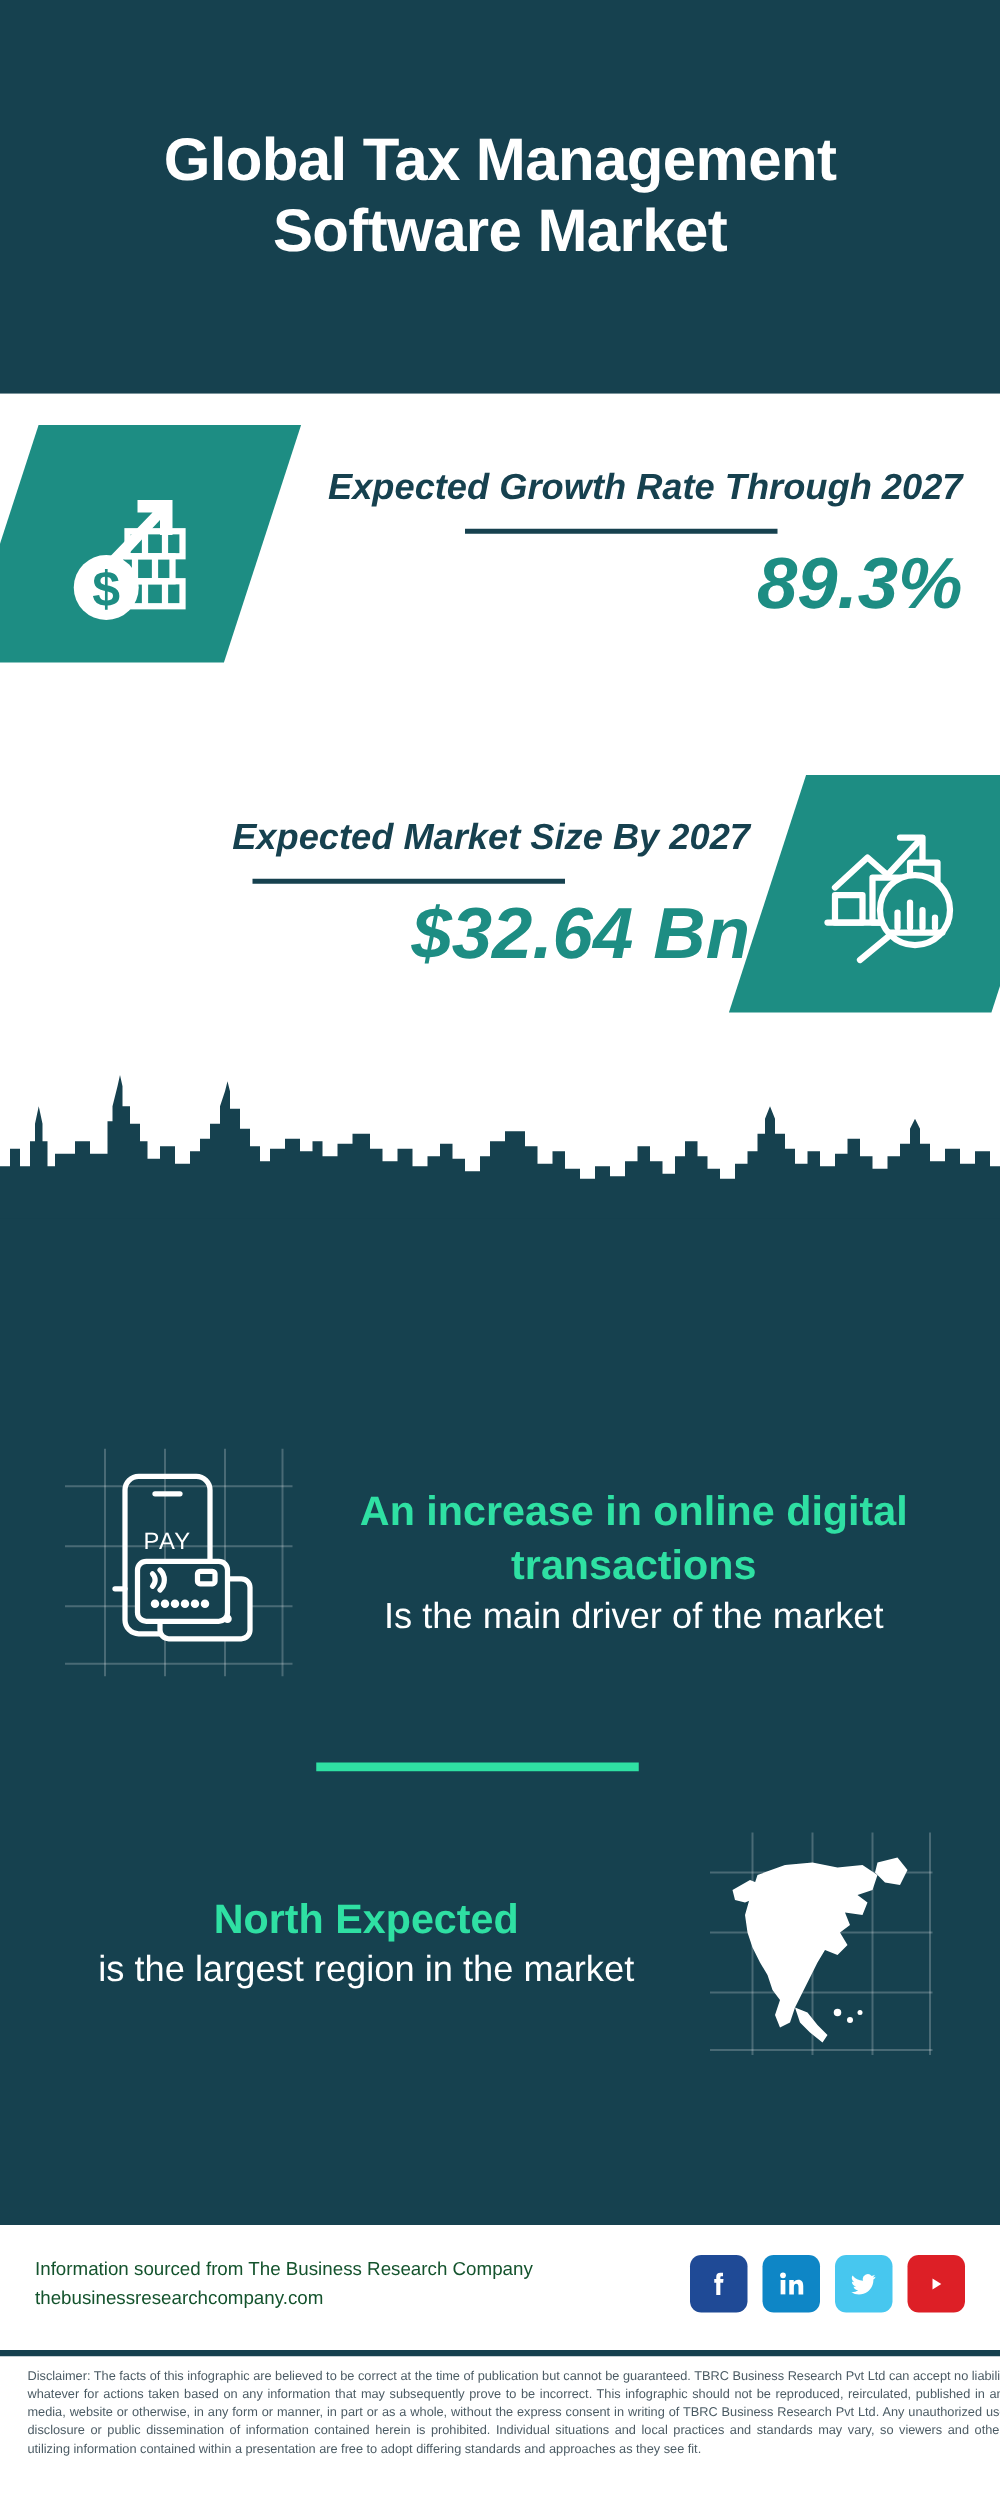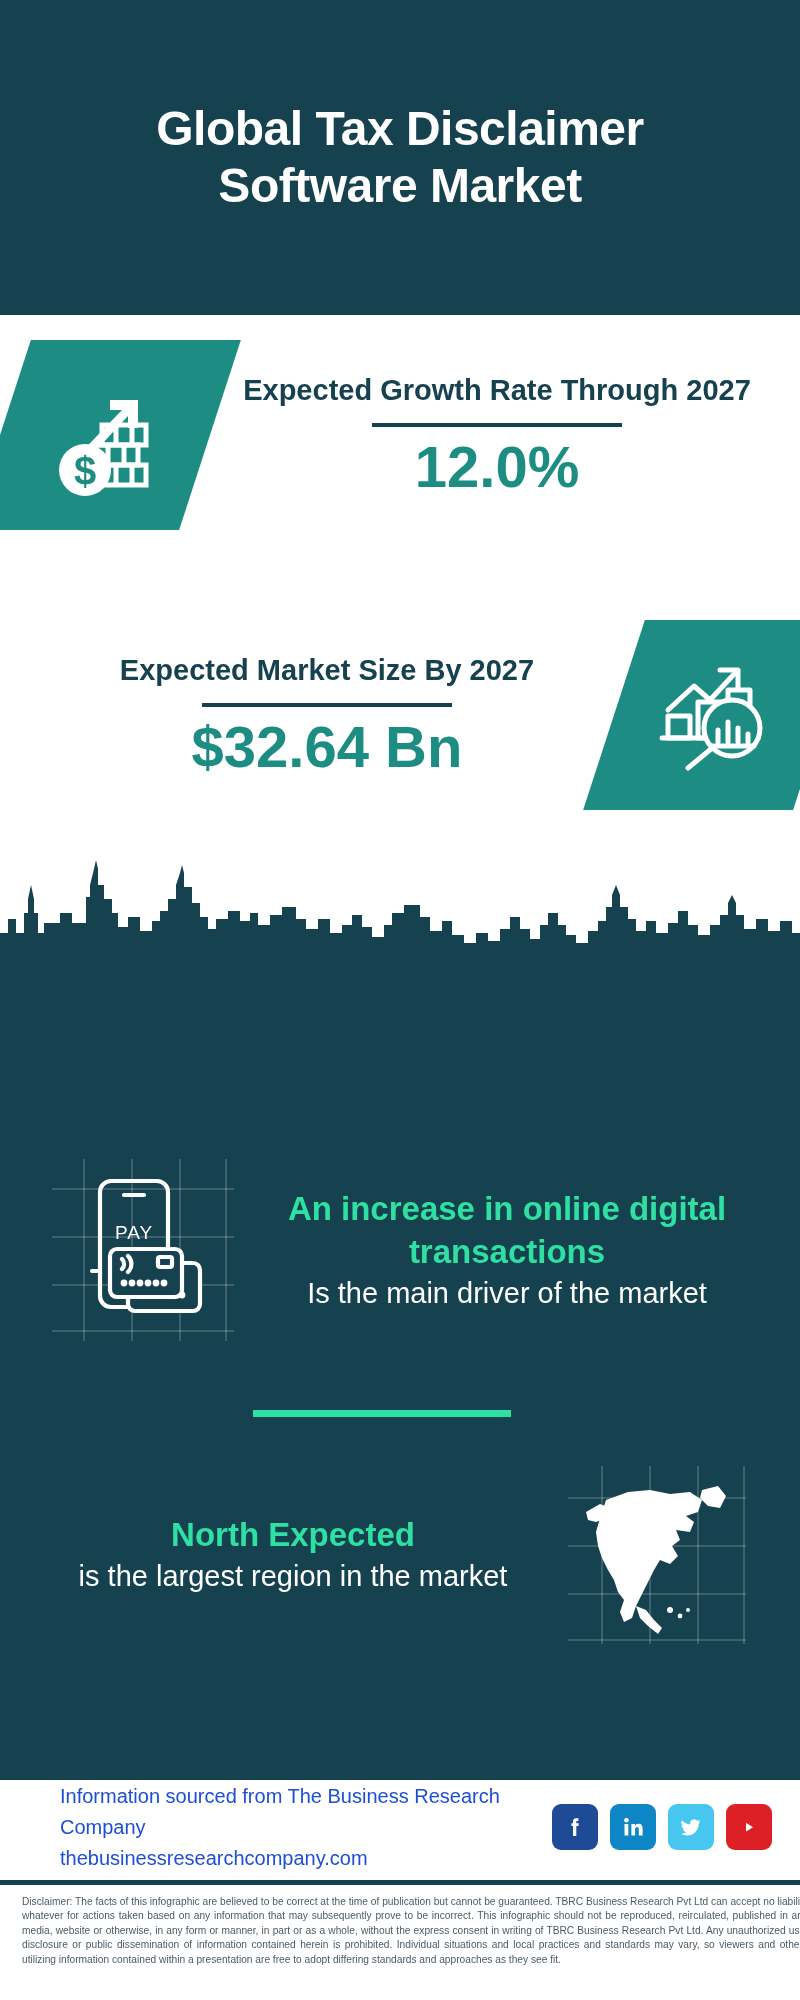--- a/index.html
+++ b/index.html
@@ -38,21 +38,21 @@
 
   .para{
     width:210px;height:190px;
     background:#1d8d83;
     transform:skewX(-18deg);
     display:flex;align-items:center;justify-content:center;
     flex:0 0 auto;
   }
   .para > svg{transform:skewX(18deg);}
 
-  .stat-text{flex:1 1 auto;text-align:center;}
+  .stat-text{flex:1 1 auto;text-align:right;font-style:italic;}
   .stat-label{
     color:#16414f;
     font-size:29px;
     font-weight:bold;
     line-height:1.28;
     font-stretch:condensed;
   }
   .stat-rule{
     width:250px;height:4px;background:#16414f;
     margin:14px auto 10px auto;
@@ -107,23 +107,23 @@
     width:258px;height:7px;background:#2fe0a3;
   }
 
   
   .footer{
     position:absolute;left:0;top:1780px;width:800px;height:94px;
     background:#ffffff;
     display:flex;align-items:center;
   }
   .footer-credit{
-    margin-left:60px;
-    color:#1d4ed8;
-    font-size:20px;
+    margin-left:28px;
+    color:#14532d;
+    font-size:15px;
     line-height:1.55;
     font-stretch:condensed;
   }
   .socials{
     margin-left:auto;margin-right:28px;
     display:flex;align-items:center;gap:12px;
   }
   .soc{width:46px;height:46px;border-radius:9px;display:flex;align-items:center;justify-content:center;}
   .soc-fb{background:#1f4a96;}
   .soc-li{background:#0e86c6;}
@@ -142,21 +142,21 @@
     text-align:justify;
     font-stretch:condensed;
   }
 </style>
 </head>
 <body>
 
 <div class="page">
 
   <div class="header">
-    <div class="header-title">Global Tax Disclaimer Software Market</div>
+    <div class="header-title">Global Tax Management Software Market</div>
   </div>
 
   <div class="white-zone">
 
     <div class="stat stat-1">
       <div class="para">
         <svg width="130" height="130" viewBox="0 0 130 130" aria-hidden="true">
           <g fill="#ffffff">
 
             <path d="M28 96 L82 40 L70 40 L70 30 L98 30 L98 58 L88 58 L88 46 L35 103 Z"></path>
@@ -174,21 +174,21 @@
             </g>
 
             <circle cx="45" cy="100" r="26" fill="#ffffff"></circle>
             <text x="45" y="115" text-anchor="middle" font-family="Liberation Sans, sans-serif" font-size="40" font-weight="bold" fill="#1d8d83">$</text>
           </g>
         </svg>
       </div>
       <div class="stat-text">
         <div class="stat-label">Expected Growth Rate Through 2027</div>
         <div class="stat-rule"></div>
-        <div class="stat-value">12.0%</div>
+        <div class="stat-value">89.3%</div>
       </div>
     </div>
 
     <div class="stat stat-2">
       <div class="stat-text">
         <div class="stat-label">Expected Market Size By 2027</div>
         <div class="stat-rule"></div>
         <div class="stat-value">$32.64 Bn</div>
       </div>
       <div class="para">

